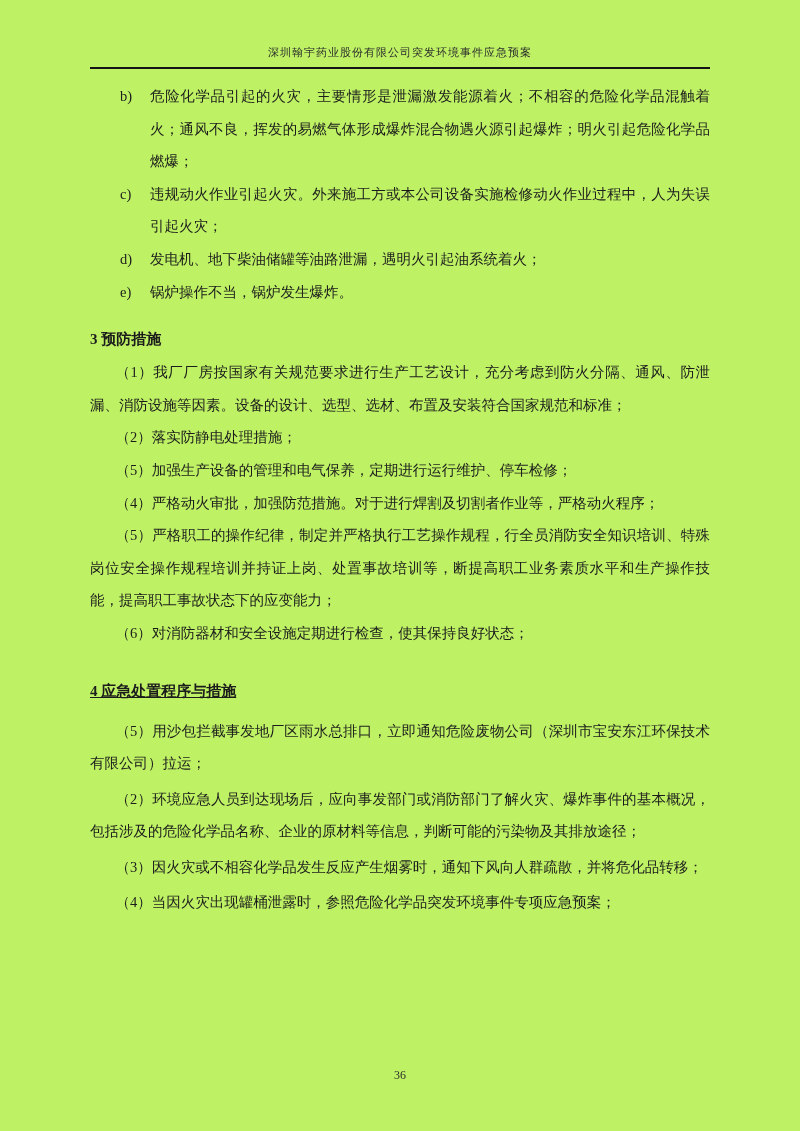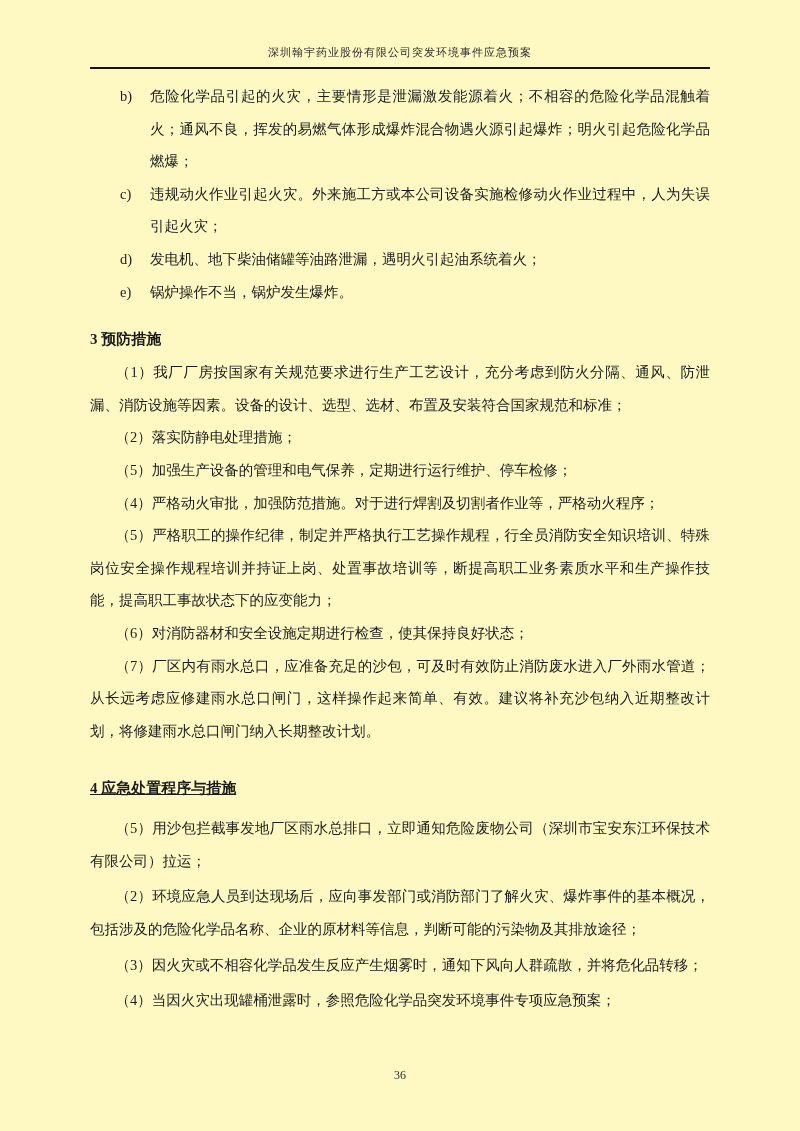--- a/index.html
+++ b/index.html
@@ -4,21 +4,21 @@
 <style>
   html, body {
     margin: 0;
     padding: 0;
     background: #ffffff;
   }
   .page {
     position: relative;
     width: 800px;
     height: 1131px;
-    background: #fef9c3;
+    background: #bef264;
     overflow: hidden;
     font-family: "Liberation Serif", "DejaVu Serif", serif;
     color: #1c1c1c;
   }
   .header {
     position: absolute;
     top: 0;
     left: 90px;
     right: 90px;
     padding-top: 45px;
@@ -114,21 +114,20 @@
     </div>
 
     <div class="sec-heading h3">3 预防措施</div>
 
     <p class="para">（1）我厂厂房按国家有关规范要求进行生产工艺设计，充分考虑到防火分隔、通风、防泄漏、消防设施等因素。设备的设计、选型、选材、布置及安装符合国家规范和标准；</p>
     <p class="para">（2）落实防静电处理措施；</p>
     <p class="para">（5）加强生产设备的管理和电气保养，定期进行运行维护、停车检修；</p>
     <p class="para">（4）严格动火审批，加强防范措施。对于进行焊割及切割者作业等，严格动火程序；</p>
     <p class="para">（5）严格职工的操作纪律，制定并严格执行工艺操作规程，行全员消防安全知识培训、特殊岗位安全操作规程培训并持证上岗、处置事故培训等，断提高职工业务素质水平和生产操作技能，提高职工事故状态下的应变能力；</p>
     <p class="para">（6）对消防器材和安全设施定期进行检查，使其保持良好状态；</p>
-    <p class="para">（7）厂区内有雨水总口，应准备充足的沙包，可及时有效防止消防废水进入厂外雨水管道；从长远考虑应修建雨水总口闸门，这样操作起来简单、有效。建议将补充沙包纳入近期整改计划，将修建雨水总口闸门纳入长期整改计划。</p>
 
     <div class="sec-heading h4">4 应急处置程序与措施</div>
 
     <p class="para s4">（5）用沙包拦截事发地厂区雨水总排口，立即通知危险废物公司（深圳市宝安东江环保技术有限公司）拉运；</p>
     <p class="para s4">（2）环境应急人员到达现场后，应向事发部门或消防部门了解火灾、爆炸事件的基本概况，包括涉及的危险化学品名称、企业的原材料等信息，判断可能的污染物及其排放途径；</p>
     <p class="para s4">（3）因火灾或不相容化学品发生反应产生烟雾时，通知下风向人群疏散，并将危化品转移；</p>
     <p class="para s4">（4）当因火灾出现罐桶泄露时，参照危险化学品突发环境事件专项应急预案；</p>
 
   </div>
 

